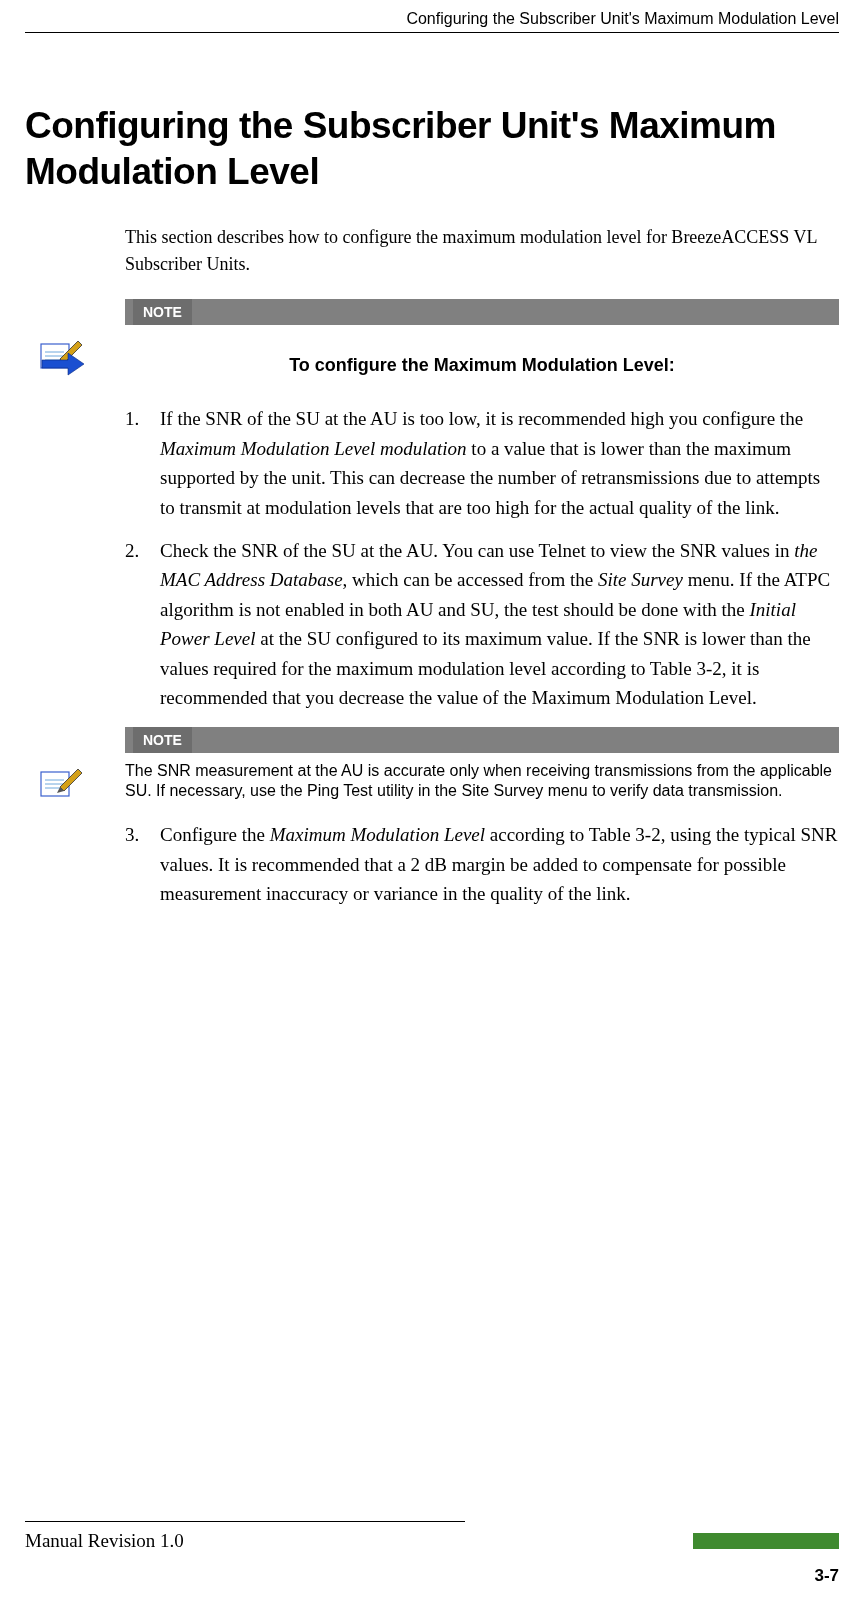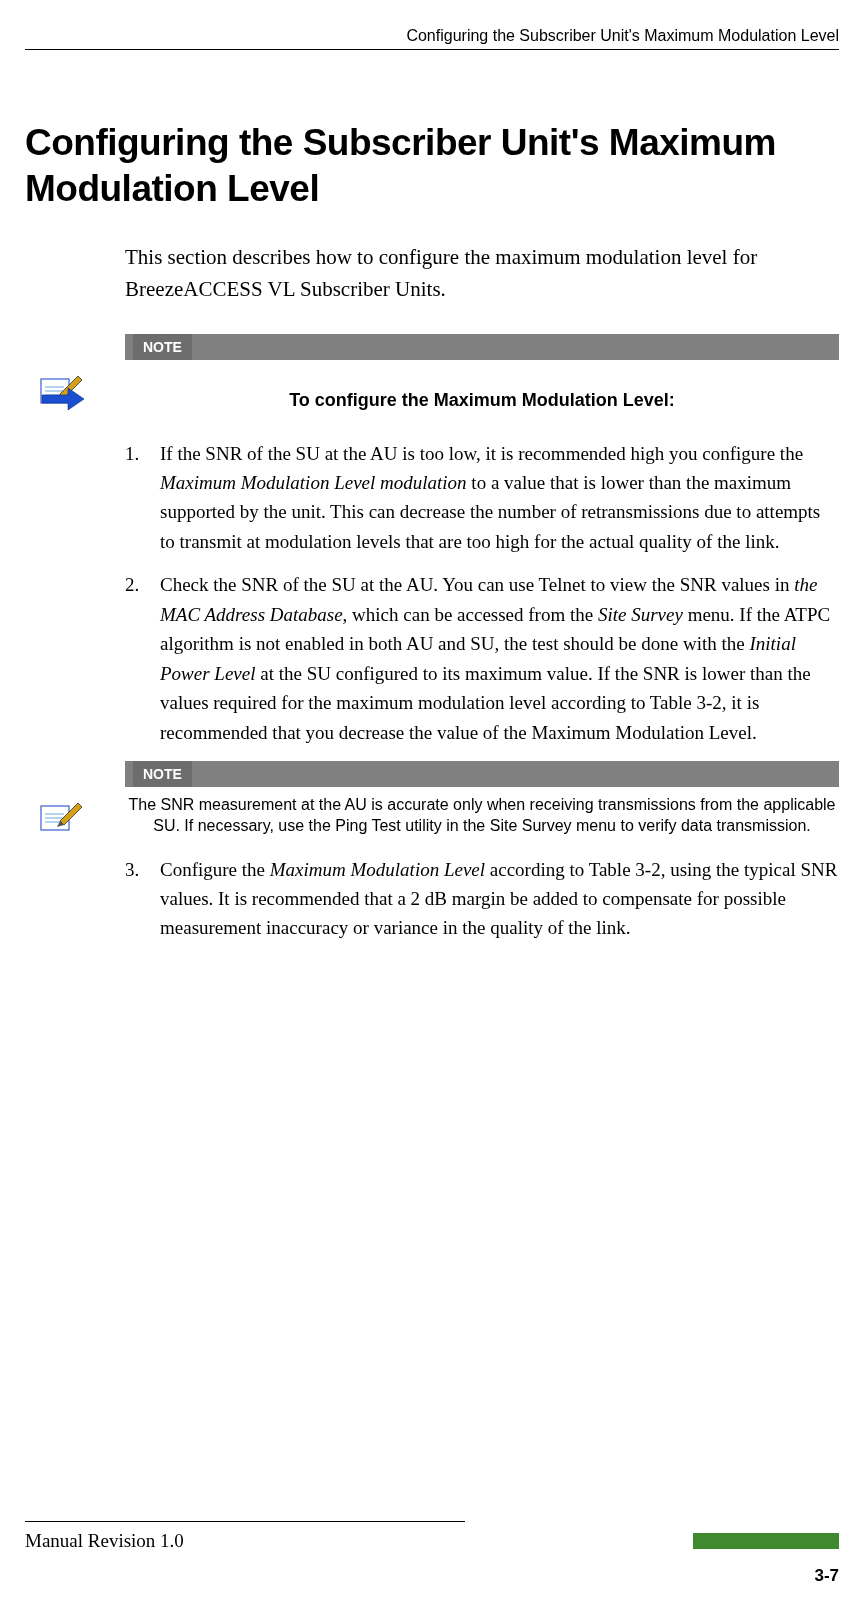--- a/index.html
+++ b/index.html
@@ -5,21 +5,21 @@
   * { box-sizing: border-box; margin: 0; padding: 0; }
   body {
     background: #fff;
     width: 864px;
     height: 1606px;
     position: relative;
     font-family: Georgia, 'Times New Roman', serif;
     color: #000;
   }
   .page {
-    padding: 27px 25px 0 25px;
+    padding: 10px 25px 0 25px;
     position: relative;
     height: 100%;
   }
   .running-head {
     text-align: right;
     font-family: Arial, Helvetica, sans-serif;
     font-size: 16px;
     padding-bottom: 4px;
     border-bottom: 1.5px solid #000;
     margin-bottom: 70px;
@@ -29,28 +29,27 @@
     font-weight: 900;
     font-size: 37px;
     line-height: 1.25;
     letter-spacing: -0.5px;
     margin-bottom: 28px;
   }
   .indent-block {
     margin-left: 100px;
   }
   .intro {
-    font-size: 21px;
+    font-size: 18px;
     line-height: 1.55;
-    margin-bottom: 28px;
+    margin-bottom: 20px;
   }
   .note-row {
     position: relative;
     margin-bottom: 18px;
-    text-align: center;
   }
   .note-bar {
     display: flex;
     width: 100%;
     height: 26px;
     background: #808080;
     align-items: center;
     margin-bottom: 8px;
   }
   .note-tab {

